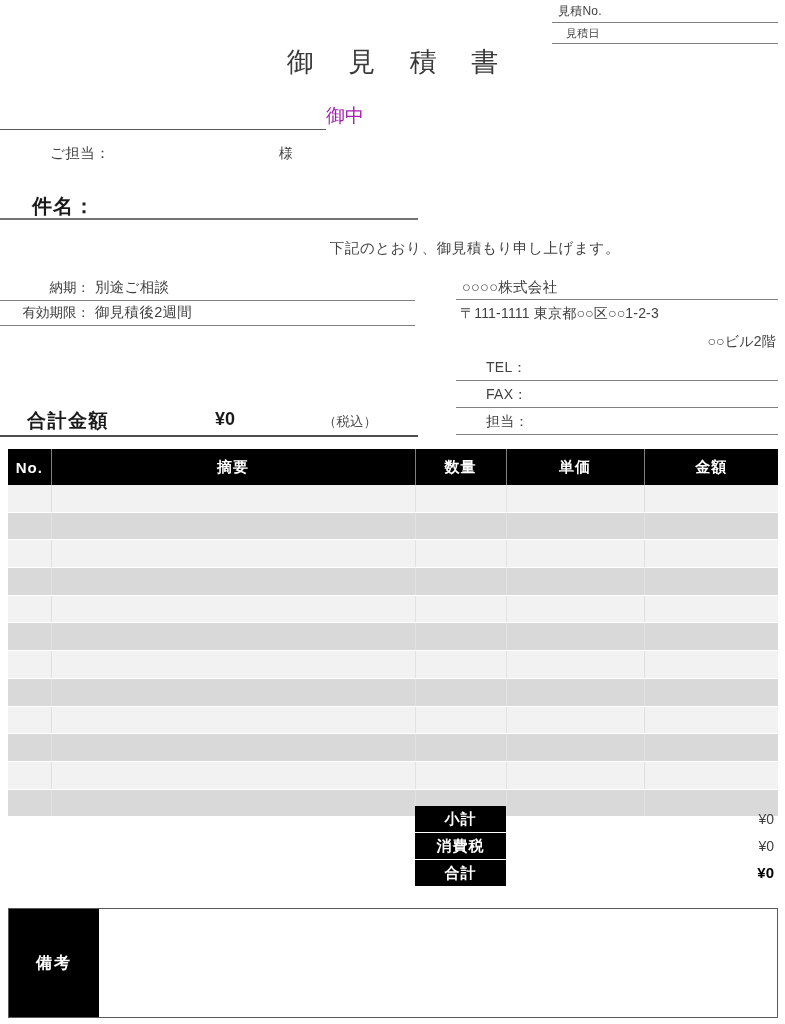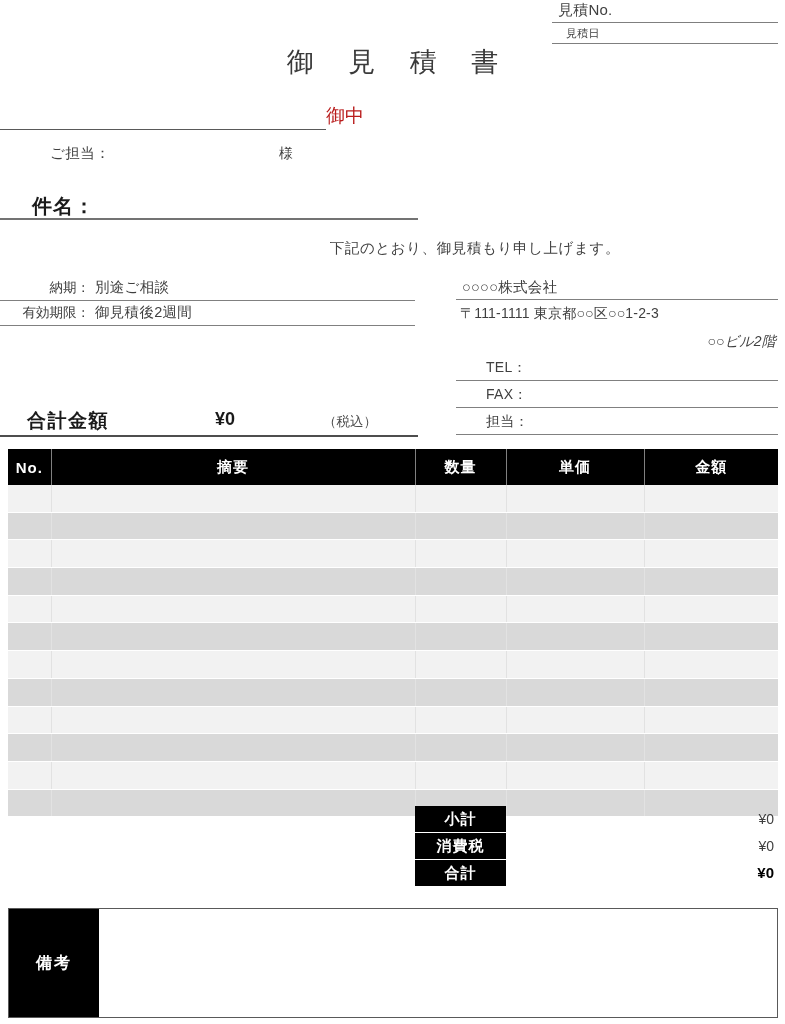--- a/index.html
+++ b/index.html
@@ -22,21 +22,21 @@
   #meta-block { left: 552px; top: 2px; width: 226px; }
   .meta-row {
     height: 20px;
     border-bottom: 1px solid #7f7f7f;
     position: relative;
   }
   .meta-label {
     position: absolute;
     left: 6px;
     bottom: 2px;
-    font-size: 15px;
+    font-size: 12px;
     color: #3f3f3f;
     letter-spacing: 0.2px;
   }
   .meta-row.second .meta-label { left: 14px; font-size: 11px; }
 
   
   #doc-title {
     left: 0; top: 44px; width: 785px;
     text-align: center;
     font-size: 27px;
@@ -49,21 +49,21 @@
 
   
   #recipient-line {
     left: 0; top: 103px; width: 326px;
     height: 26px;
     border-bottom: 1.5px solid #595959;
   }
   #onchu {
     left: 326px; top: 103px;
     font-size: 19px;
-    color: #b91c1c;
+    color: #a21caf;
   }
   #tantou-label {
     left: 50px; top: 144px;
     font-size: 14.5px;
     color: #404040;
     letter-spacing: 0.5px;
   }
   #sama-label {
     left: 279px; top: 145px;
     font-size: 14px;
@@ -129,21 +129,20 @@
   }
   #co-addr1 {
     height: 26px;
   }
   #co-addr1 span {
     position: absolute; left: 4px; bottom: 3px;
     font-size: 14px; color: #3f3f3f; letter-spacing: 0.2px;
   }
   #co-addr2 {
     height: 28px;
-    font-style: italic;
   }
   #co-addr2 span {
     position: absolute; right: 2px; bottom: 3px;
     font-size: 14px; color: #3f3f3f; letter-spacing: 0.2px;
   }
   .co-field {
     height: 26px;
     border-bottom: 1px solid #808080;
     position: relative;
   }

